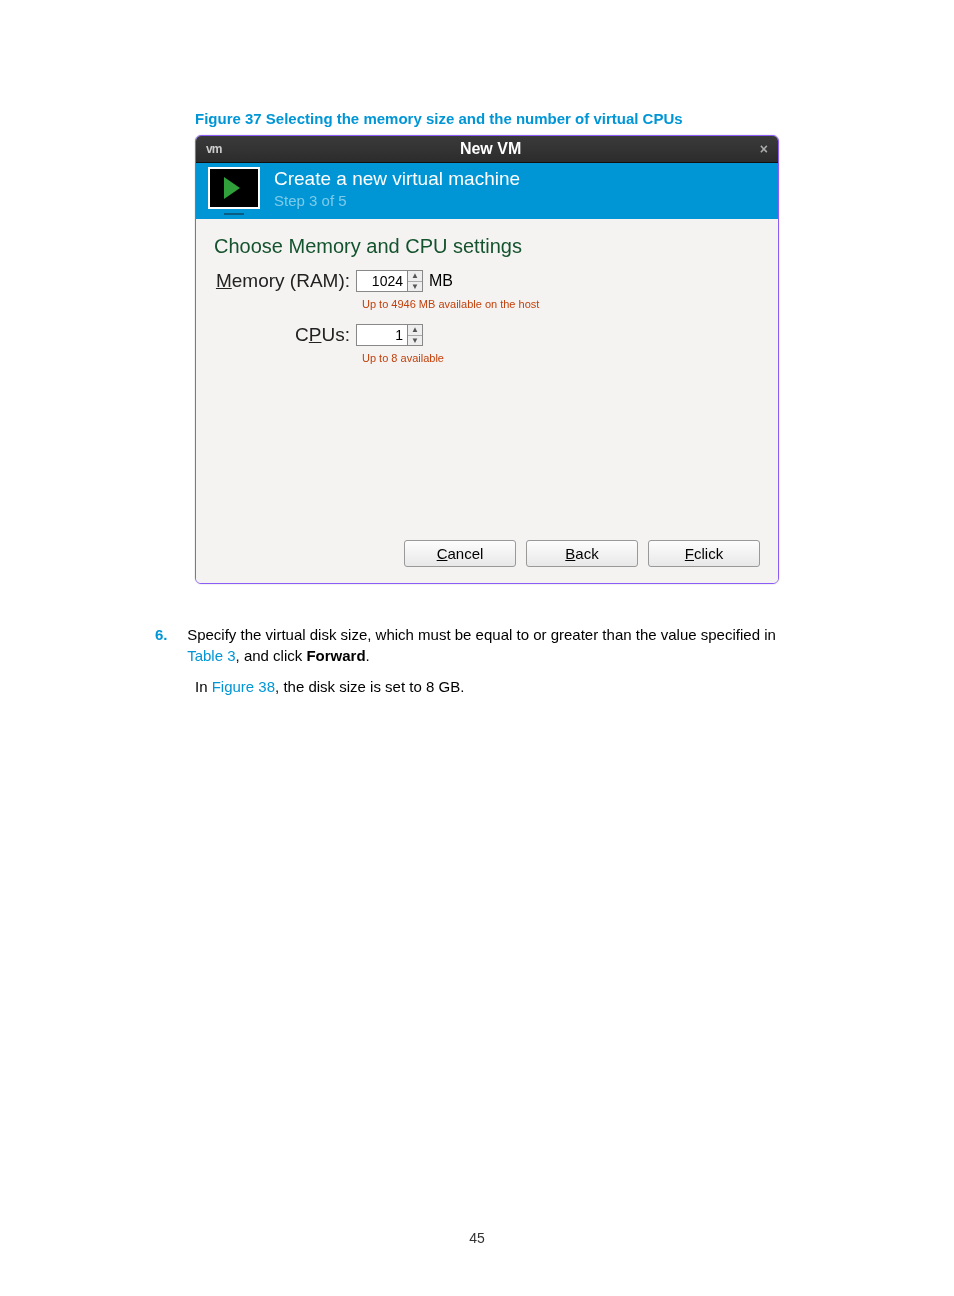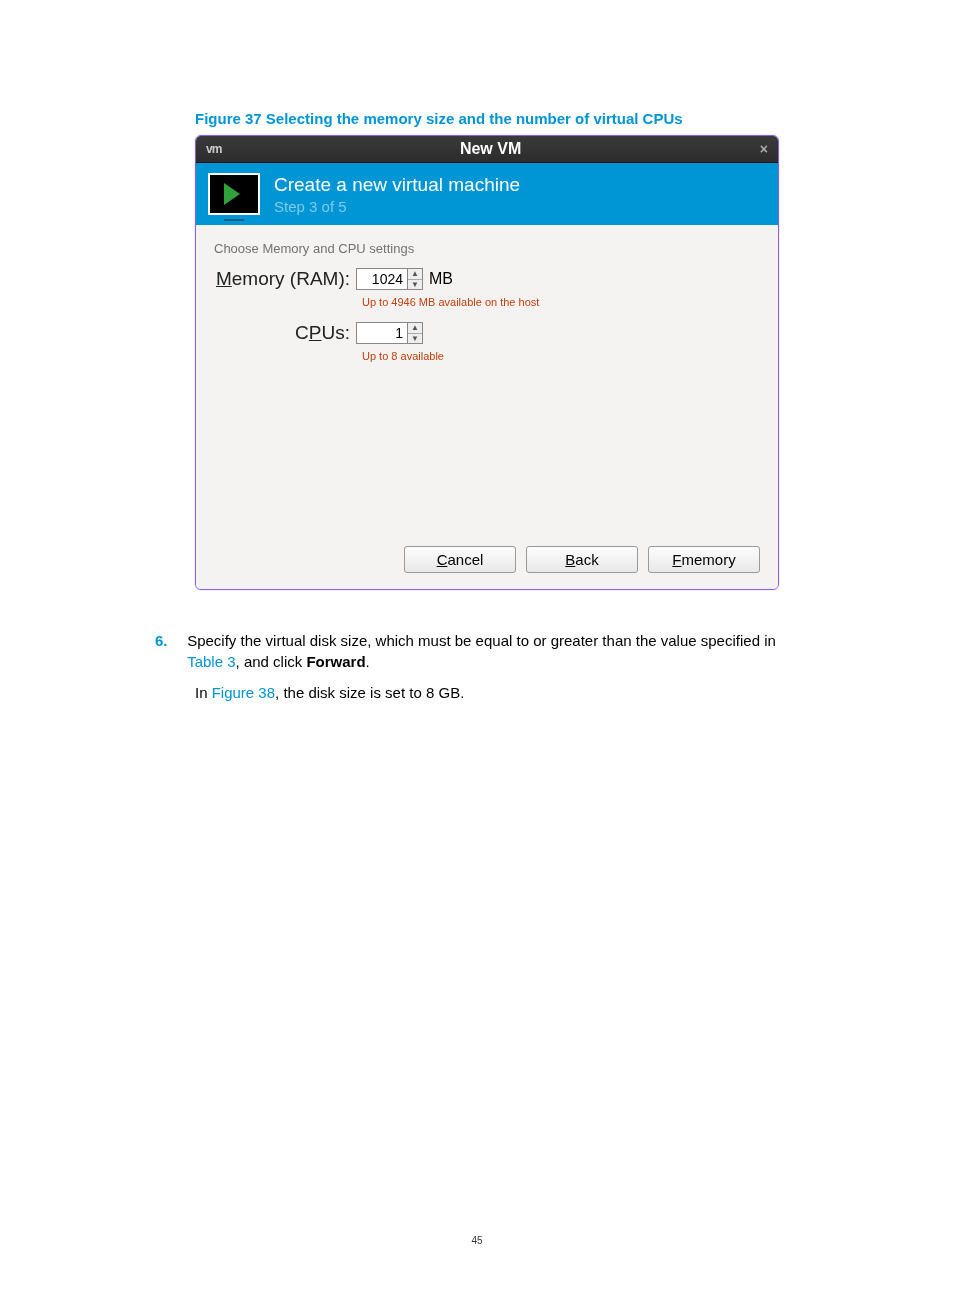--- a/index.html
+++ b/index.html
@@ -47,21 +47,21 @@
     color: #ccc;
     letter-spacing: -1px;
   }
   .titlebar .tb-title { flex: 1; text-align: center; }
   .titlebar .tb-close { color: #aaa; font-size: 14px; cursor: pointer; }
   .header-blue {
     background: #0096d6;
     color: #fff;
     display: flex;
     align-items: center;
-    padding: 10px 12px 10px 12px;
+    padding: 4px 12px 10px 12px;
   }
   .header-icon {
     width: 48px;
     height: 38px;
     background: #000;
     border: 2px solid #fff;
     position: relative;
     margin-right: 14px;
   }
   .header-icon .play {
@@ -86,22 +86,22 @@
     color: #7dcbe9;
     margin-top: 2px;
   }
   .body {
     background: #f4f3f2;
     padding: 16px 18px 18px 18px;
     min-height: 330px;
     position: relative;
   }
   .section-title {
-    font-size: 13px;
-    color: #737373;
+    font-size: 20px;
+    color: #14532d;
     margin-bottom: 12px;
   }
   .row {
     display: flex;
     align-items: center;
     margin-bottom: 4px;
   }
   .label {
     width: 136px;
     text-align: right;
@@ -189,21 +189,21 @@
   .doc-list .sub {
     margin-left: 40px;
     margin-top: 10px;
     width: 600px;
   }
   .page-number {
     position: absolute;
     bottom: 50px;
     width: 954px;
     text-align: center;
-    font-size: 10px;
+    font-size: 14px;
     color: #333;
   }
 </style>
 </head>
 <body>
 
 <div class="page">
   <div class="figure-caption">Figure 37 Selecting the memory size and the number of virtual CPUs</div>
 
   <div class="dialog">
@@ -257,21 +257,21 @@
       <div class="hint">Up to 8 available</div>
 
       <div class="buttonbar">
         <div class="btn">
           <span class="underline">C</span><span>ancel</span>
         </div>
         <div class="btn">
           <span class="underline">B</span><span>ack</span>
         </div>
         <div class="btn">
-          <span class="underline">F</span><span>memory</span>
+          <span class="underline">F</span><span>click</span>
         </div>
       </div>
     </div>
   </div>
 
   <div class="doc-list">
     <div>
       <span class="num">6.</span>
       <span class="item-text">
         <span>Specify the virtual disk size, which must be equal to or greater than the value specified in </span><a href="#">Table 3</a><span>, and click </span><b>Forward</b><span>.</span>

